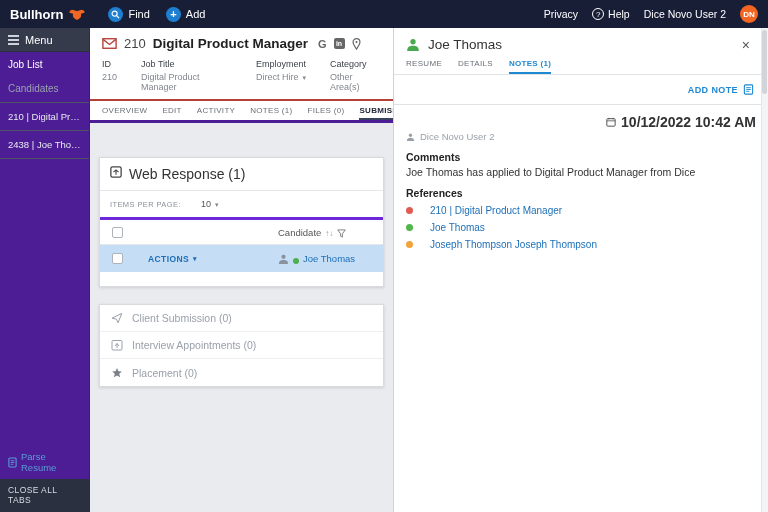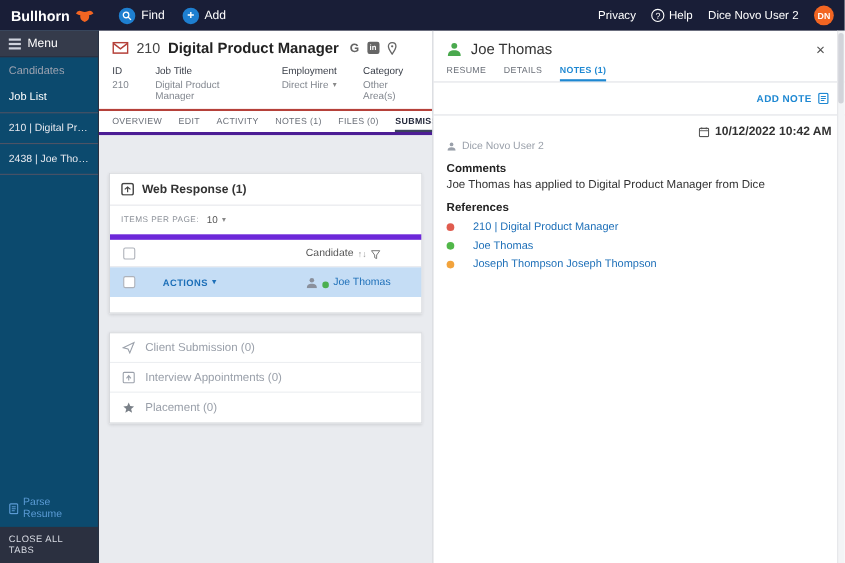--- a/index.html
+++ b/index.html
@@ -14,21 +14,21 @@
   .blue-circle { width:15px; height:15px; border-radius:50%; background:#1e7fd0; display:flex; align-items:center; justify-content:center; font-size:11px; font-weight:bold; color:#fff; line-height:1; }
   .tb-spacer { flex:1; }
   .tb-right { display:flex; align-items:center; gap:14px; font-size:10.5px; }
   .q-circle { width:12px; height:12px; border:1px solid #fff; border-radius:50%; display:flex; align-items:center; justify-content:center; font-size:8px; }
   .help-wrap { display:flex; align-items:center; gap:4px; cursor:pointer; }
   .avatar { width:18px; height:18px; border-radius:50%; background:#f26522; color:#fff; font-size:8px; font-weight:bold; display:flex; align-items:center; justify-content:center; cursor:pointer; }
 
   .appbody { flex:1; display:flex; min-height:0; }
 
   
-  .sidebar { width:90px; background:#0c4a6e; display:flex; flex-direction:column; flex-shrink:0; border-right:1px solid #2b3040; }
+  .sidebar { width:90px; background:#4c1d95; display:flex; flex-direction:column; flex-shrink:0; border-right:1px solid #2b3040; }
   .menu-row { height:24px; background:#353b4b; display:flex; align-items:center; gap:6px; padding:0 8px; color:#fff; font-size:11px; border-bottom:1px solid #2b3040; cursor:pointer; flex-shrink:0; }
   .burger { display:flex; flex-direction:column; gap:2px; }
   .burger i { display:block; width:11px; height:2px; background:#cfd3dd; }
   .side-item { padding:7px 8px 6px; font-size:10px; color:#9ba1af; white-space:nowrap; overflow:hidden; text-overflow:ellipsis; cursor:pointer; }
   .side-item.bright { color:#fff; }
   .side-tabs { border-top:1px solid #4d5365; margin-top:2px; }
   .side-tab { padding:8px 8px; font-size:9.5px; color:#e8eaf0; border-bottom:1px solid #4d5365; white-space:nowrap; overflow:hidden; text-overflow:ellipsis; cursor:pointer; }
   .side-spacer { flex:1; }
   .parse-resume { display:flex; align-items:center; gap:4px; padding:6px 8px; color:#5b9bd5; font-size:9.5px; cursor:pointer; }
   .close-all { background:#2b3040; color:#d9dce4; font-size:8.5px; padding:6px 8px 7px; letter-spacing:.4px; cursor:pointer; }
@@ -45,22 +45,22 @@
   .jh-fields { display:flex; gap:24px; margin-top:8px; }
   .fld-label { font-size:9px; color:#3a3f49; }
   .fld-value { font-size:9px; color:#82878f; margin-top:3px; display:flex; align-items:center; gap:4px; }
   .caret { font-size:7px; color:#888; line-height:1; }
   .tabs-row { display:flex; gap:15px; padding:0 12px; background:#fff; border-bottom:3px solid #4c1d95; height:22px; align-items:flex-end; flex-shrink:0; }
   .tab { font-size:8px; color:#6a6f78; letter-spacing:.3px; padding-bottom:5px; cursor:pointer; white-space:nowrap; }
   .tab.active { color:#23283a; font-weight:bold; border-bottom:2px solid #3a415c; padding-bottom:3px; }
   .content { flex:1; background:#e9ebef; padding:34px 9px 0; overflow:hidden; }
 
   .card { background:#fff; border:1px solid #d8dade; box-shadow:0 1px 3px rgba(0,0,0,.12); }
-  .card-head { display:flex; align-items:flex-start; gap:7px; padding:8px 10px; border-bottom:1px solid #e5e7eb; font-size:11px; font-weight:bold; color:#333; }
-  .pager { display:flex; align-items:flex-start; gap:7px; padding:8px 10px; border-bottom:5px solid #6d28d9; }
+  .card-head { display:flex; align-items:flex-start; gap:7px; padding:8px 10px; border-bottom:1px solid #e5e7eb; font-size:14px; font-weight:normal; color:#333; }
+  .pager { display:flex; align-items:flex-end; gap:20px; padding:8px 10px; border-bottom:3px solid #6d28d9; }
   .pager-label { font-size:7.5px; color:#8b9098; letter-spacing:.4px; }
   .pager-value { font-size:9px; color:#555; display:flex; align-items:center; gap:4px; cursor:pointer; }
   .thead { display:flex; align-items:center; height:25px; border-bottom:1px solid #e5e7eb; font-size:9.5px; color:#555; }
   .col-check { width:34px; display:flex; justify-content:center; flex-shrink:0; }
   .checkbox { width:11px; height:11px; border:1px solid #aeb2ba; border-radius:2px; background:#fff; cursor:pointer; }
   .col-main { flex:1; display:flex; align-items:center; padding-left:14px; min-width:0; }
   .col-cand { width:105px; display:flex; align-items:flex-end; gap:4px; flex-shrink:0; }
   .sort { font-size:8px; color:#999; }
   .trow { display:flex; align-items:center; height:27px; }
   .trow.selected { background:#c5ddf5; }
@@ -78,21 +78,21 @@
   .rp { width:375px; flex-shrink:0; background:#fff; border-left:1px solid #cfd2d8; display:flex; flex-direction:column; position:relative; }
   .rp-header { display:flex; align-items:center; gap:8px; padding:9px 12px 7px; }
   .rp-title { font-size:13.5px; color:#333; flex:1; }
   .rp-close { font-size:14px; color:#555; cursor:pointer; padding:0 6px; line-height:1; }
   .rp-tabs { display:flex; gap:16px; padding:0 12px; border-bottom:1px solid #e0e2e6; }
   .rp-tab { font-size:8px; color:#6a6f78; letter-spacing:.3px; padding-bottom:6px; cursor:pointer; }
   .rp-tab.active { color:#1e88d2; font-weight:bold; border-bottom:2px solid #1e88d2; padding-bottom:4px; }
   .rp-toolbar { display:flex; justify-content:flex-end; align-items:flex-end; gap:5px; padding:9px 14px; border-bottom:1px solid #e0e2e6; }
   .add-note { display:flex; align-items:center; gap:5px; color:#1e88d2; font-size:9px; font-weight:bold; letter-spacing:.4px; cursor:pointer; }
   .note { padding:9px 12px; }
-  .note-top { display:flex; justify-content:flex-end; align-items:center; gap:5px; font-size:11px; font-weight:bold; color:#333; }
+  .note-top { display:flex; justify-content:flex-end; align-items:center; gap:5px; font-size:14px; font-weight:bold; color:#333; }
   .note-author { display:flex; align-items:center; gap:5px; color:#9aa0aa; font-size:9.5px; margin-top:1px; }
   .blk-label { font-size:10.5px; font-weight:bold; color:#222; margin-top:9px; }
   .blk-text { font-size:10.5px; color:#333; margin-top:3px; }
   .ref-item { display:flex; align-items:center; gap:17px; margin-top:6px; cursor:pointer; }
   .ref-dot { width:7px; height:7px; border-radius:50%; flex-shrink:0; }
   .ref-link { color:#1d6fb8; font-size:10px; }
   .rp-scroll { position:absolute; right:0; top:0; bottom:0; width:7px; background:#f3f4f6; border-left:1px solid #e6e7ea; cursor:pointer; }
   .rp-thumb { position:absolute; top:2px; right:1px; width:5px; height:64px; background:#d2d4da; border-radius:3px; }
 
   svg { display:block; }
@@ -140,22 +140,22 @@
 
     <div class="sidebar">
       <div class="menu-row">
         <span class="burger">
             <i></i>
             <i></i>
             <i></i>
           </span>
         <span>Menu</span>
       </div>
+      <div class="side-item bright">Job List</div>
       <div class="side-item">Candidates</div>
-      <div class="side-item bright">Job List</div>
       <div class="side-tabs">
         <div class="side-tab">210 | Digital Product M...</div>
         <div class="side-tab">2438 | Joe Thomas</div>
       </div>
       <div class="side-spacer"></div>
       <div class="parse-resume">
         <span>
           <svg width="9" height="11" viewBox="0 0 10 12">
               <rect x="1" y="1" width="8" height="10" rx="1" fill="none" stroke="#5b9bd5" stroke-width="1.2"></rect>
               <line x1="3" y1="4" x2="7" y2="4" stroke="#5b9bd5"></line>

